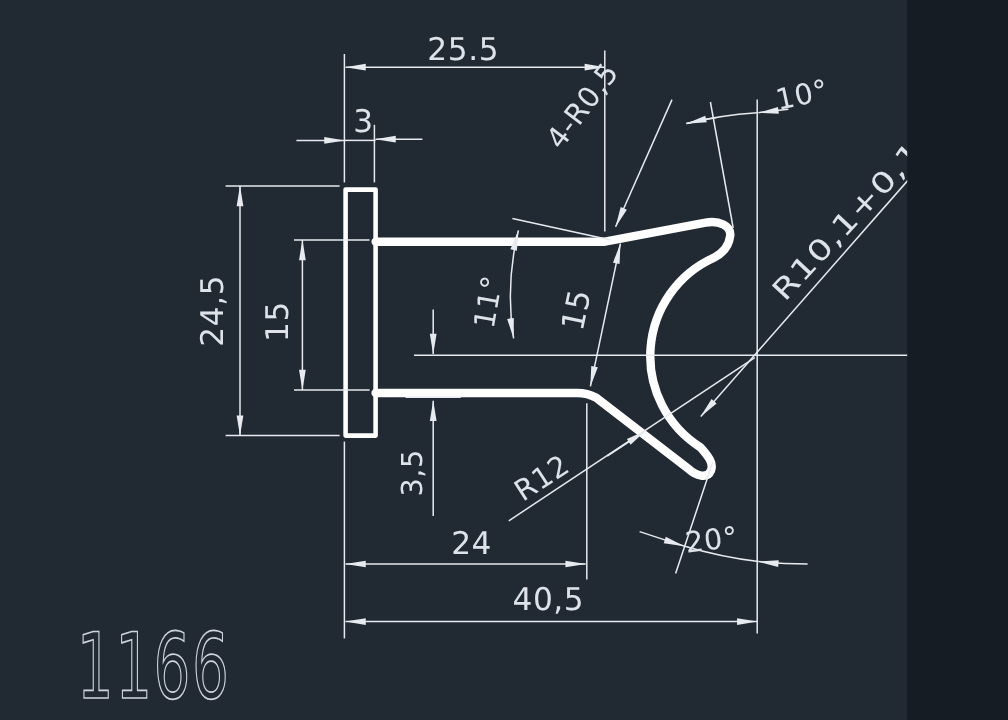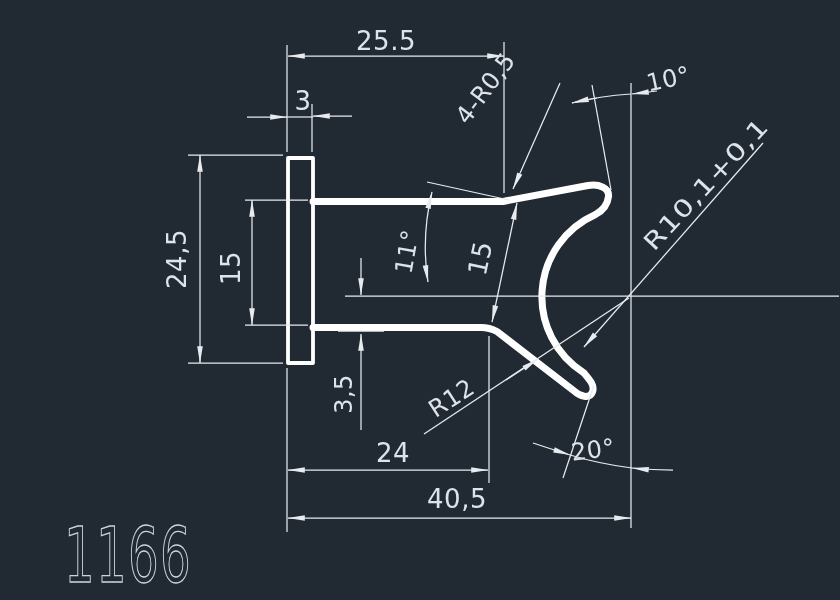--- a/index.html
+++ b/index.html
@@ -1,16 +1,16 @@
 <!DOCTYPE html>
 <html><head>
 <meta charset="utf-8">
 <style>
   html,body{margin:0;padding:0;background:#161c24;}
-  .stage{position:relative;width:840px;height:600px;background:#212933;overflow:hidden;
+  .stage{position:relative;width:756px;height:600px;background:#212933;overflow:hidden;
          font-family:"DejaVu Sans","Liberation Sans",sans-serif;}
   svg{position:absolute;left:0;top:0;}
   .profile{stroke:#ffffff;fill:none;stroke-linecap:round;stroke-linejoin:round;}
   .dim, .ext{stroke:#e7ebef;fill:none;stroke-width:1.25;}
   text.cad{fill:#dde3e9;font-family:"DejaVu Sans","Liberation Sans",sans-serif;
            text-anchor:middle;letter-spacing:0.5px;}
   text.big{font-size:26px;}
   text.small{font-size:24px;}
   text.title{fill:none;stroke:#ccd3da;stroke-width:1.4;font-size:76px;
              text-anchor:start;letter-spacing:2px;}

